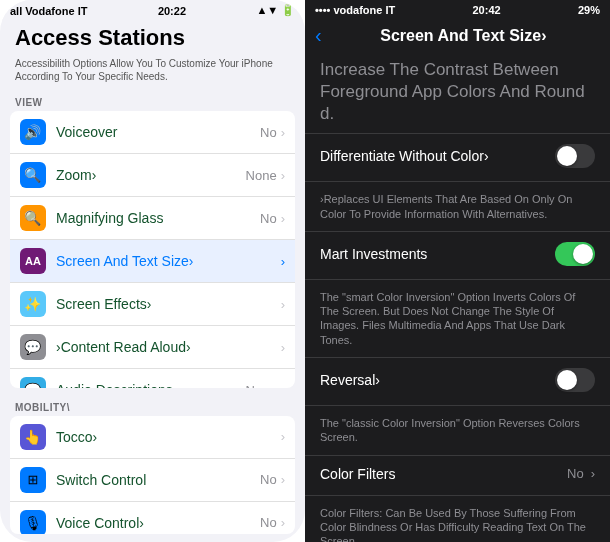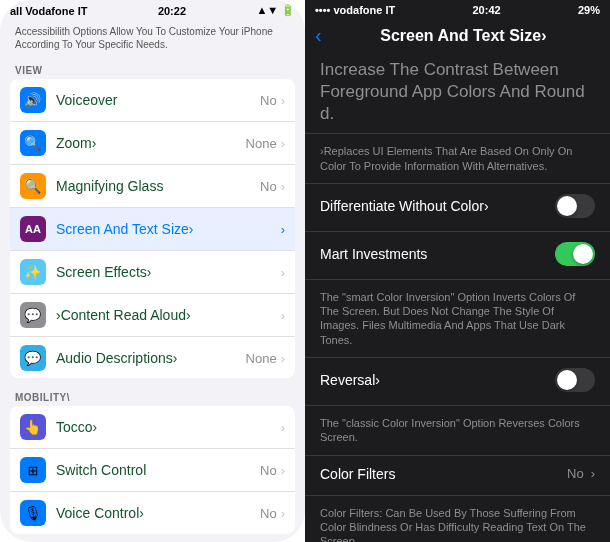--- a/index.html
+++ b/index.html
@@ -227,20 +227,21 @@
 </head>
 <body>
 
 <div class="left-panel">
   <div class="status-bar">
     <span>all Vodafone IT</span>
     <span>20:22</span>
     <span>▲▼ 🔋</span>
   </div>
 
+  <div class="page-title-left">Access Stations</div>
   <div class="subtitle-text">Accessibilith Options Allow You To Customize Your iPhone According To Your Specific Needs.</div>
 
   <div class="section-label">VIEW</div>
   <div class="menu-group">
 
     <div class="menu-item">
       <div class="menu-icon icon-blue">🔊</div>
       <span class="menu-item-label">Voiceover</span>
       <span class="menu-item-value">No</span>
       <span class="chevron">›</span>
@@ -323,29 +324,29 @@
     <span class="right-title">Screen And Text Size›</span>
   </div>
 
   <div class="right-content">
 
     <div class="top-partial">
       <div class="top-partial-desc">Increase The Contrast Between Foreground App Colors And Round d.</div>
     </div>
 
     <div class="right-item">
-      <div class="right-item-desc">›Replaces UI Elements That Are Based On Only On Color To Provide Information With Alternatives.</div>
-    </div>
-    <div class="right-item">
       <div class="right-item-row">
         <span class="right-item-title">Differentiate Without Color›</span>
         <div class="toggle off">
           <div class="toggle-knob"></div>
         </div>
       </div>
+    </div>
+    <div class="right-item">
+      <div class="right-item-desc">›Replaces UI Elements That Are Based On Only On Color To Provide Information With Alternatives.</div>
     </div>
 
     <div class="right-item">
       <div class="right-item-row">
         <span class="right-item-title">Mart Investments</span>
         <div class="toggle on">
           <div class="toggle-knob"></div>
         </div>
       </div>
     </div>

